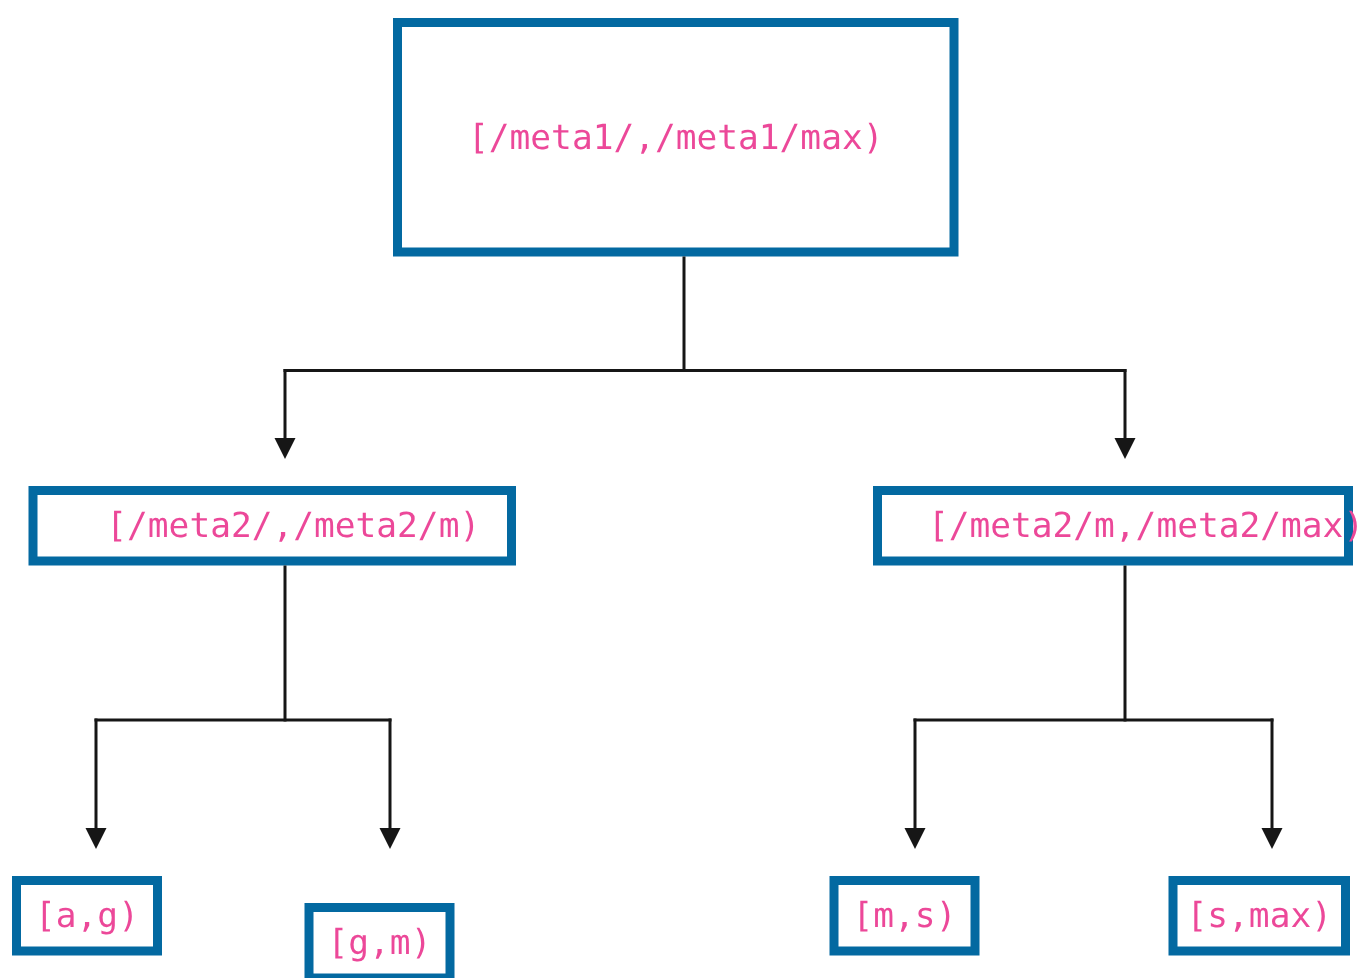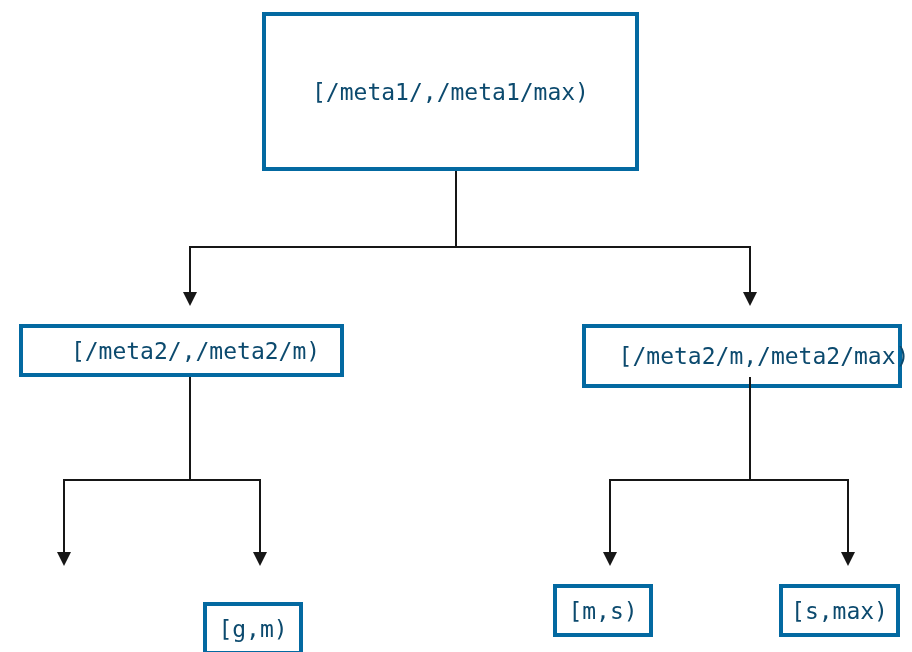--- a/index.html
+++ b/index.html
@@ -7,26 +7,26 @@
     position: relative;
     width: 912px;
     height: 652px;
     background: #ffffff;
     overflow: hidden;
     font-family: "DejaVu Sans Mono", "Liberation Mono", monospace;
   }
   .node {
     position: absolute;
     box-sizing: border-box;
-    border: 4px solid #0369a1;
+    border: 6px solid #0369a1;
     background: #ffffff;
     display: flex;
     align-items: center;
     justify-content: center;
-    color: #0c4a6e;
+    color: #ec4899;
     font-size: 23px;
     white-space: nowrap;
   }
   .line {
     position: absolute;
     background: #161616;
   }
   .arrow {
     position: absolute;
     width: 0;
@@ -49,38 +49,41 @@
   <div class="line" style="left:189px; top:246px; width:562px; height:2px;"></div>
   <div class="line" style="left:189px; top:246px; width:2px; height:46px;"></div>
   <div class="line" style="left:749px; top:246px; width:2px; height:46px;"></div>
   <div class="arrow" style="left:183px; top:292px;"></div>
   <div class="arrow" style="left:743px; top:292px;"></div>
 
   <div class="node" style="left:19px; top:324px; width:325px; height:53px;padding-left:28px;">
     <span>[/meta2/,/meta2/m)</span>
   </div>
 
-  <div class="node" style="left:582px; top:324px; width:320px; height:64px;padding-left:44px;">
+  <div class="node" style="left:582px; top:324px; width:320px; height:53px;padding-left:44px;">
     <span>[/meta2/m,/meta2/max)</span>
   </div>
 
   <div class="line" style="left:189px; top:377px; width:2px; height:104px;"></div>
   <div class="line" style="left:63px; top:479px; width:198px; height:2px;"></div>
   <div class="line" style="left:63px; top:479px; width:2px; height:73px;"></div>
   <div class="line" style="left:259px; top:479px; width:2px; height:73px;"></div>
   <div class="arrow" style="left:57px; top:552px;"></div>
   <div class="arrow" style="left:253px; top:552px;"></div>
 
   <div class="line" style="left:749px; top:377px; width:2px; height:104px;"></div>
   <div class="line" style="left:609px; top:479px; width:240px; height:2px;"></div>
   <div class="line" style="left:609px; top:479px; width:2px; height:73px;"></div>
   <div class="line" style="left:847px; top:479px; width:2px; height:73px;"></div>
   <div class="arrow" style="left:603px; top:552px;"></div>
   <div class="arrow" style="left:841px; top:552px;"></div>
 
+  <div class="node" style="left:8px; top:584px; width:100px; height:53px;">
+    <span>[a,g)</span>
+  </div>
   <div class="node" style="left:203px; top:602px; width:100px; height:53px;">
     <span>[g,m)</span>
   </div>
   <div class="node" style="left:779px; top:584px; width:121px; height:53px;">
     <span>[s,max)</span>
   </div>
   <div class="node" style="left:553px; top:584px; width:100px; height:53px;">
     <span>[m,s)</span>
   </div>
 

